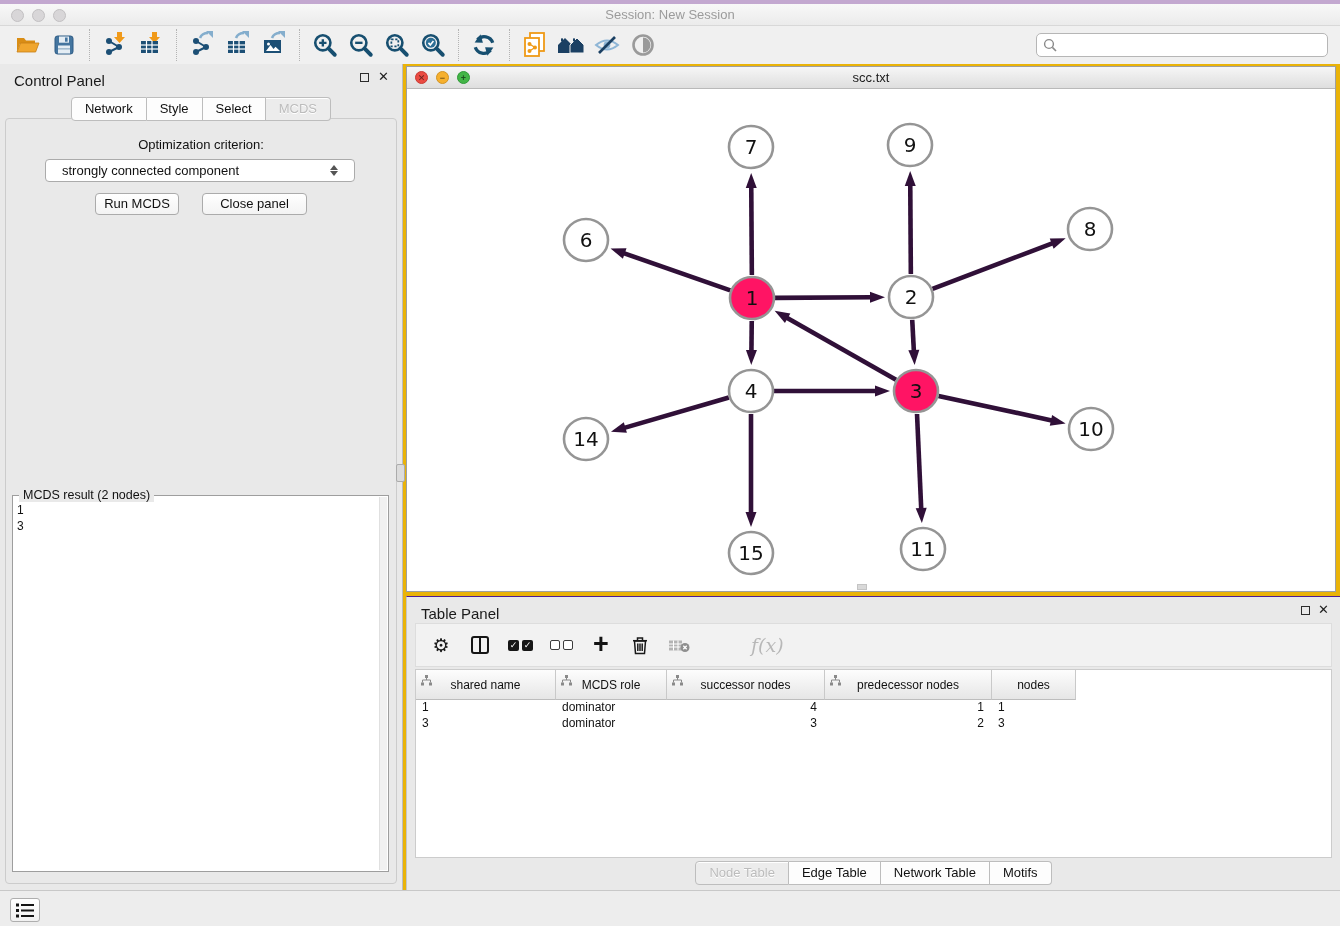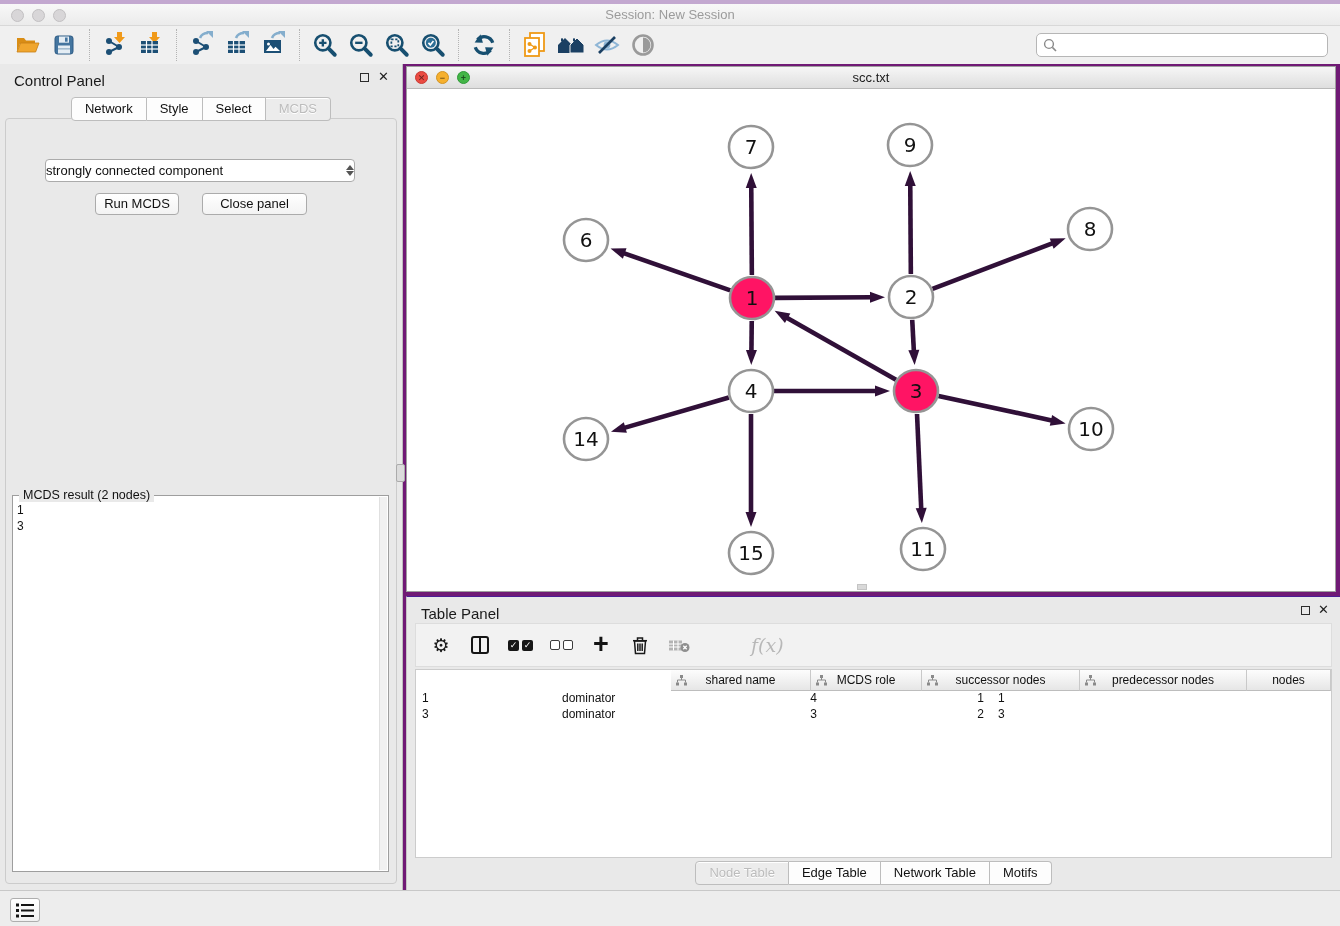--- a/index.html
+++ b/index.html
@@ -1,18 +1,18 @@
 <!DOCTYPE html>
 <html><head>
 <meta charset="utf-8">
 <style>
   * { margin:0; padding:0; box-sizing:border-box; }
   html,body { width:1340px; height:926px; }
   body { font-family:"Liberation Sans","DejaVu Sans",sans-serif; background:#e9e9e9; overflow:hidden; }
-  .app { position:relative; width:1340px; height:926px; background:#701a75; }
+  .app { position:relative; width:1340px; height:926px; background:#eab308; }
 
   
   .titlebar { position:absolute; left:0; top:0; width:1340px; height:26px;
     border-top:4px solid #c3a8d0; background:linear-gradient(#f8f8f8,#ebebeb);
     border-bottom:1px solid #d8d8d8; }
   .tl-group { position:absolute; left:11px; top:5px; display:flex; gap:8px; }
   .tl { width:13px; height:13px; border-radius:50%; background:#d8d6d8; border:1px solid #c2c0c2; }
   .win-title { position:absolute; left:0; right:0; top:3px; text-align:center; font-size:13px; color:#9b9b9b; }
 
   
@@ -35,21 +35,21 @@
     border:1px solid #cccccc; border-radius:4px; background:#e9e9e9; }
   .seg-tabs { position:absolute; left:0; right:0; top:33px; display:flex; justify-content:center; z-index:3; }
   .seg-tab { padding:3px 13px 4px; background:#fdfdfd; border:1px solid #bdbdbd; border-left:none;
     font-size:13px; color:#111; cursor:default; box-shadow:inset 0 1px 0 #fff; }
   .seg-tab:first-child { border-left:1px solid #bdbdbd; border-radius:4px 0 0 4px; }
   .seg-tab:last-child { border-radius:0 4px 4px 0; }
   .seg-tab.selected { background:#ececec; color:#bcbcbc; text-shadow:0 1px 0 #fff; }
   .opt-label { position:absolute; left:0; right:0; top:72px; text-align:center; font-size:13px; color:#111; }
   .criterion { position:absolute; left:45px; top:94px; width:310px; height:23px; background:#fff;
     border:1px solid #ababab; border-radius:4px; font-size:13px; display:flex; align-items:center;
-    padding:0 0; color:#111; }
+    padding:0 16px; color:#111; }
   .criterion .spin { margin-left:auto; display:flex; flex-direction:column; gap:1px; align-items:center; }
   .criterion .spin i { border:4px solid transparent; display:block; width:0; height:0; }
   .criterion .spin i.up { border-bottom:5px solid #555; border-top:none; }
   .criterion .spin i.dn { border-top:5px solid #555; border-bottom:none; }
   .cp-btn { position:absolute; top:128px; height:22px; background:linear-gradient(#ffffff,#f3f3f3);
     border:1px solid #ababab; border-radius:4px; font-size:13px; color:#111; text-align:center; line-height:20px; }
   .groupbox { position:absolute; left:12px; right:13px; top:431px; bottom:18px;
     background:#fff; border:1px solid #9e9e9e; }
   .groupbox .legend { position:absolute; top:-8px; left:6px; background:#e9e9e9; padding:0 4px;
     font-size:12.5px; color:#111; }
@@ -79,21 +79,21 @@
   .tp-toolbar { position:absolute; left:8px; right:8px; top:26px; height:44px; background:#f2f2f2;
     border:1px solid #dddddd; display:flex; align-items:center; gap:17px; padding-left:14px; }
   .tp-ico { display:flex; align-items:center; justify-content:center; min-width:22px; height:26px; }
   .cbpair { display:flex; gap:3px; }
   .cb-checked { width:11px; height:11px; border-radius:2px; background:#161616; color:#fff;
     font-size:9px; line-height:11px; text-align:center; }
   .cb-unchecked { width:10px; height:10px; border:1.5px solid #3d3d3d; border-radius:2px; background:#fff; }
   .plus-glyph { font-size:27px; font-weight:900; color:#141414; line-height:20px; margin-top:-3px; }
   .fx-glyph { font-family:"DejaVu Serif","Liberation Serif",serif; font-style:italic; font-size:19px; color:#b8b8b8;margin-left:44px; }
   .tbl { position:absolute; left:8px; right:8px; top:72px; bottom:32px; background:#fff; border:1px solid #cccccc; }
-  .tbl-header { display:flex; height:21px;justify-content:flex-end; }
+  .tbl-header { display:flex; height:30px; }
   .th-cell { position:relative; background:linear-gradient(#fdfdfd,#e6e6e6); border-right:1px solid #c9c9c9;
     border-bottom:1px solid #bdbdbd; font-size:12px; color:#111; display:flex; align-items:center; justify-content:center; }
   .th-cell svg { position:absolute; left:5px; top:5px; }
   .tbl-row { display:flex; height:16px; font-size:12px; color:#111; }
   .td-cell { padding:0 8px 0 6px; overflow:hidden; white-space:nowrap; }
   .td-cell.right { text-align:right; }
   .tp-tabs { position:absolute; left:0; right:0; bottom:5px; display:flex; justify-content:center; }
   .statusbar { position:absolute; left:0; top:890px; width:1340px; height:36px; background:#ededed; border-top:1px solid #c8c8c8; }
   .sb-btn { position:absolute; left:10px; top:7px; width:30px; height:24px; background:linear-gradient(#ffffff,#f0f0f0);
     border:1px solid #aeaeae; border-radius:3px; display:flex; align-items:center; justify-content:center; }
@@ -285,20 +285,21 @@
       </svg>
       <input value="" placeholder="" style="">
     </span>
   </div>
 
   <div class="left-panel">
     <div class="panel-hdr-title">Control Panel</div>
     <span class="win-mini" style="right:33px;"></span>
     <span class="win-close" style="right:13px;">✕</span>
     <div class="cp-body">
+      <div class="opt-label" style="top:18px;">Optimization criterion:</div>
       <div class="criterion" style="top:40px; left:39px; width:310px;">
         <span>strongly connected component</span>
         <span class="spin">
             <i class="up"></i>
             <i class="dn"></i>
           </span>
       </div>
       <button class="cp-btn" style="left:89px; width:84px; top:74px; position:absolute;">Run MCDS</button>
       <button class="cp-btn" style="left:196px; width:105px; top:74px; position:absolute;">Close panel</button>
     </div>

